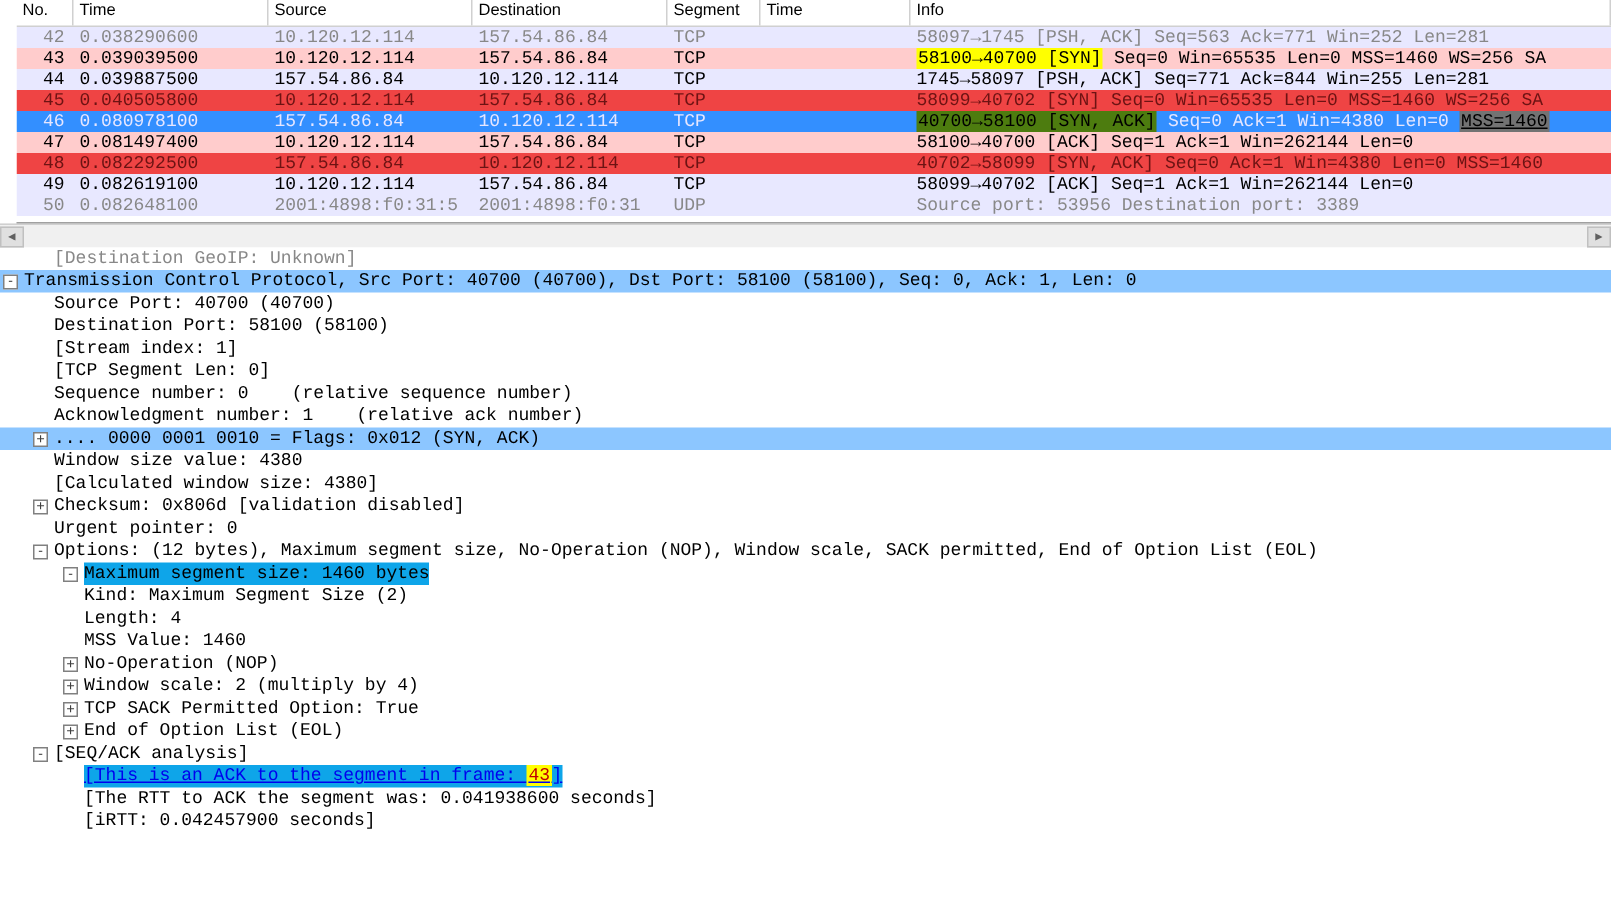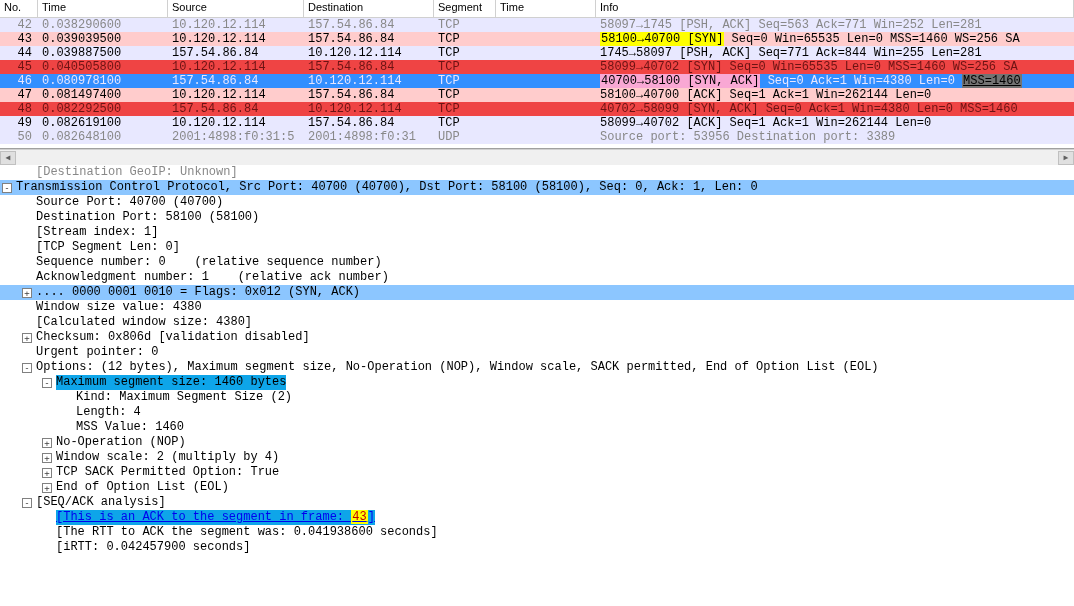--- a/index.html
+++ b/index.html
@@ -11,20 +11,21 @@
     overflow: hidden;
     width: 1074px;
     height: 606px;
   }
   .packet-list {
     border-bottom: 1px solid #a0a0a0;
     height: 149px;
     overflow-y: hidden;
     overflow-x: auto;
     position: relative;
+    margin-left: 11px;
   }
   .packet-header {
     display: flex;
     background: #fff;
     color: #000;
     height: 18px;
     border-bottom: 1px solid #d0d0d0;
     font-family: "Segoe UI", Tahoma, sans-serif;
     font-size: 11px;
   }
@@ -55,21 +56,21 @@
     overflow: hidden;
   }
   .packet-row .col-no { text-align: right; padding-right: 6px; }
   .row-default { background: #e8e8ff; }
   .row-pink    { background: #ffcccc; }
   .row-gray    { background: #ef4444; color: #6d1313; }
   .row-selected{ background: #338fff; color: #e6e6ff; }
   .row-half    { color: #888; }
   .info-span   { display: inline; }
   .hl-yellow   { background: #ffff00; color: #000; padding: 0 1px; }
-  .hl-green    { background: #f9a8d4; color: #000; padding: 0 1px; }
+  .hl-green    { background: #4d7c0f; color: #000; padding: 0 1px; }
   .hl-yellowred{ background: #ffff00; color: #c00000; padding: 0 1px; }
   .hl-magenta  { background: #737373; color: #000; padding: 0 1px; text-decoration: underline; }
   .scrollbar-h {
     height: 16px;
     background: #f0f0f0;
     border-top: 1px solid #d0d0d0;
     display: flex;
     align-items: center;
   }
   .scrollbar-h .sb-btn {
@@ -93,21 +94,21 @@
     white-space: nowrap;
   }
   .dline {
     display: flex;
     align-items: center;
     height: 15px;
   }
   .indent-0 { padding-left: 2px; }
   .indent-1 { padding-left: 22px; }
   .indent-2 { padding-left: 42px; }
-  .indent-3 { padding-left: 62px; }
+  .indent-3 { padding-left: 42px; }
   .tree-toggle {
     display: inline-block;
     width: 10px;
     height: 10px;
     border: 1px solid #808080;
     margin-right: 4px;
     line-height: 8px;
     text-align: center;
     font-size: 9px;
     font-family: monospace;

